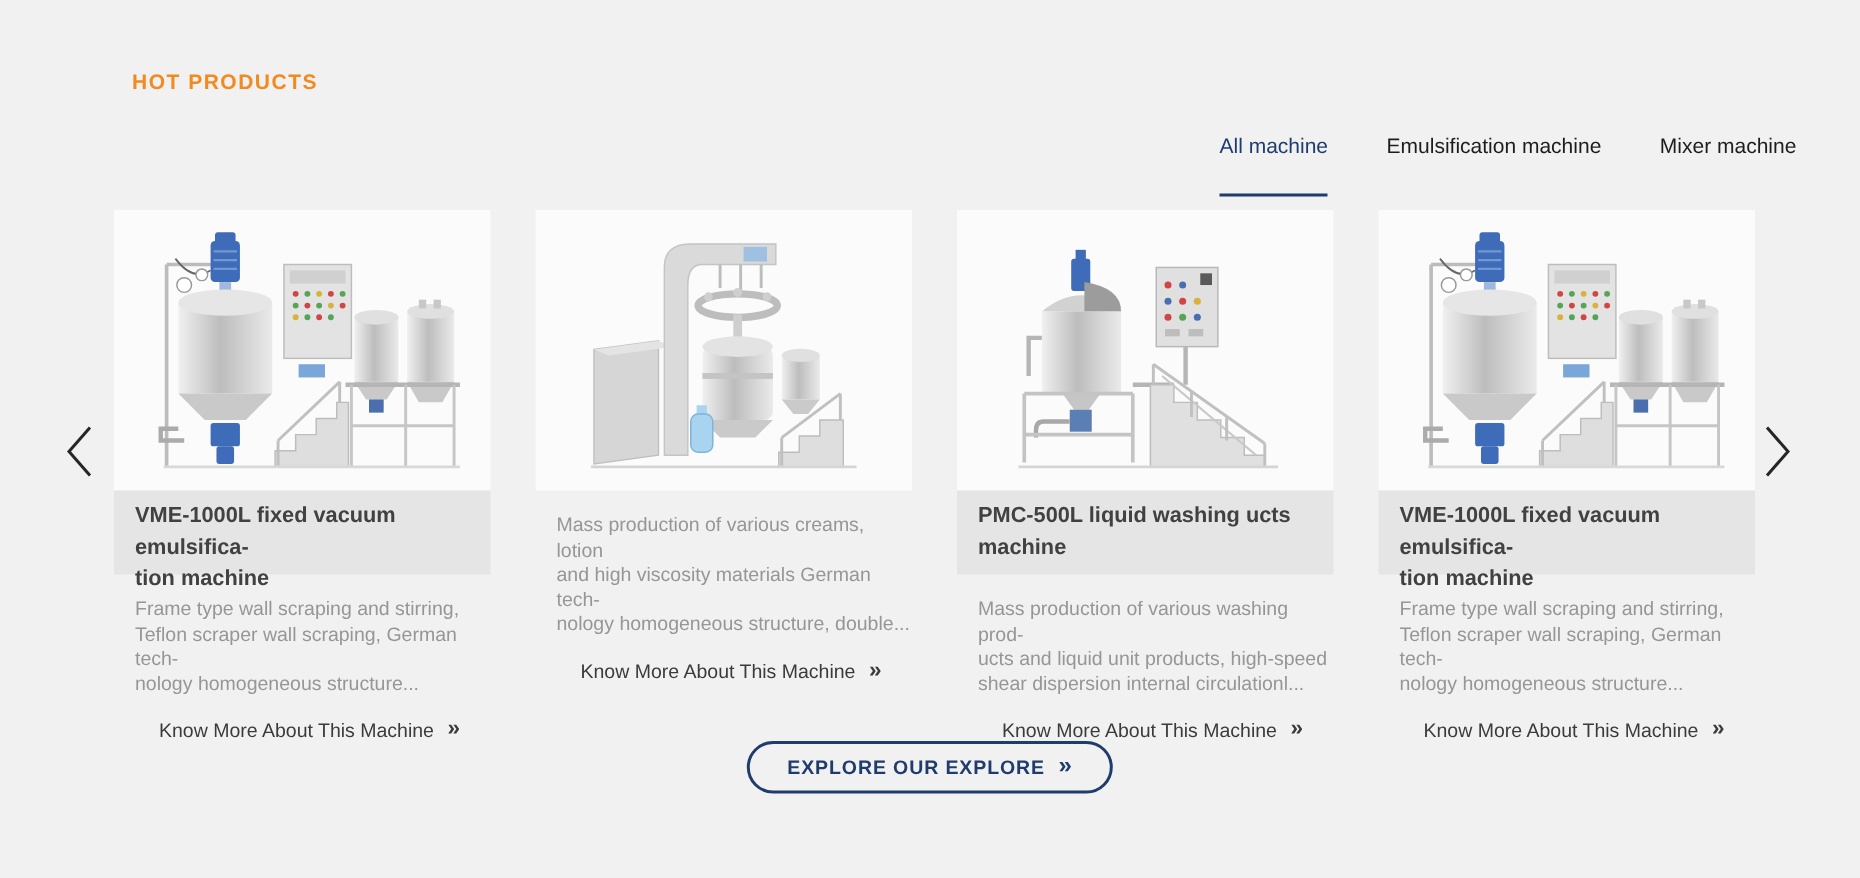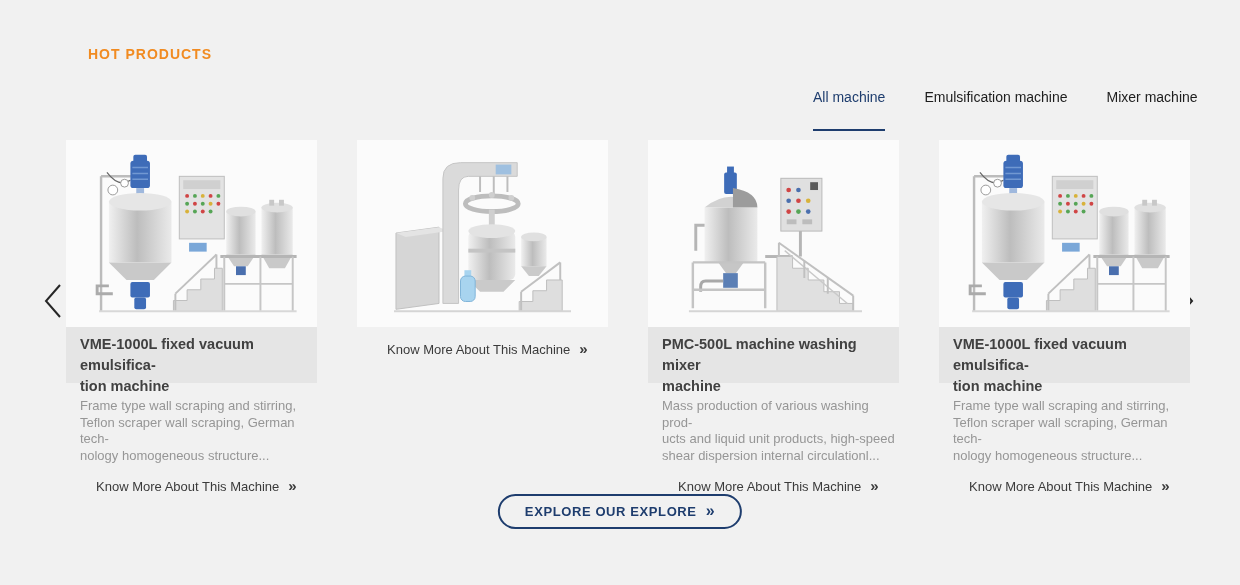--- a/index.html
+++ b/index.html
@@ -29,22 +29,22 @@
     color:var(--navy,#1e3d6e);
     border-bottom:2px solid var(--navy,#1e3d6e);
   }
   .carousel-arrow{
     position:absolute;top:283px;width:24px;height:40px;cursor:pointer;
     display:flex;align-items:center;justify-content:center;
   }
   .carousel-arrow.prev{left:41px;}
   .carousel-arrow.next{left:1173px;}
   .cards{
-    position:absolute;left:66px;top:140px;
-    display:flex;gap:40px;
+    position:absolute;left:76px;top:140px;
+    display:flex;gap:30px;
   }
   .card{width:251px;}
   .card-img{
     height:187px;background:#fbfbfb;
     display:flex;align-items:flex-end;justify-content:center;
     overflow:hidden;
   }
   .card-img svg{width:226px;height:176px;display:block;margin-bottom:4px;}
   .card-title{
     height:56px;box-sizing:border-box;
@@ -210,20 +210,23 @@
     <ellipse cx="167" cy="92" rx="13" ry="4.5" fill="#e0e0e0"></ellipse>
     <polygon points="154,122 180,122 172,132 162,132" fill="#cacaca"></polygon>
     <path d="M152,168 V158 H166 V147 H180 V136 H196 V168 Z" fill="#dedede" stroke="#bdbdbd"></path>
     <path d="M154,148 L194,118" stroke="#c0c0c0" stroke-width="2"></path>
     <path d="M154,148 V168 M194,118 V136" stroke="#c0c0c0" stroke-width="2"></path>
     <rect x="96" y="126" width="7" height="7" fill="#a8d4ef"></rect>
     <rect x="92" y="132" width="15" height="26" rx="5" fill="#a8d4ef" stroke="#7fb3d8"></rect>
     <path d="M24,168 H205" stroke="#d5d5d5" stroke-width="2"></path>
   </svg>
 </div>
+    <div class="card-desc">Mass production of various creams, lotion
+and high viscosity materials German tech-
+nology homogeneous structure, double...</div>
     <a class="card-link">
       <span class="link-text">Know More About This Machine</span>
       <span class="link-icon">»</span>
     </a>
   </div>
 
   <div class="card">
     <div class="card-img">
   <svg viewBox="0 0 230 180">
     <defs>
@@ -259,21 +262,21 @@
     </g>
     <path d="M142,86 V112" stroke="#b5b5b5" stroke-width="3"></path>
     <path d="M106,112 H134" stroke="#b5b5b5" stroke-width="3"></path>
     <path d="M118,112 H134 V124 H150 V136 H166 V148 H182 V160 H196 V168 H118 Z" fill="#e0e0e0" stroke="#bdbdbd"></path>
     <path d="M120,98 L196,152" stroke="#c0c0c0" stroke-width="2"></path>
     <path d="M126,106 L190,160" stroke="#c9c9c9" stroke-width="1.5"></path>
     <path d="M120,98 V112 M146,116 V134 M170,134 V150 M196,152 V168" stroke="#c0c0c0" stroke-width="2"></path>
     <path d="M28,168 H205" stroke="#d5d5d5" stroke-width="2"></path>
   </svg>
 </div>
-    <div class="card-title">PMC-500L machine washing mixer
+    <div class="card-title">PMC-500L liquid washing ucts
 machine</div>
     <div class="card-desc">Mass production of various washing prod-
 ucts and liquid unit products, high-speed
 shear dispersion internal circulationl...</div>
     <a class="card-link">
       <span class="link-text">Know More About This Machine</span>
       <span class="link-icon">»</span>
     </a>
   </div>
 

